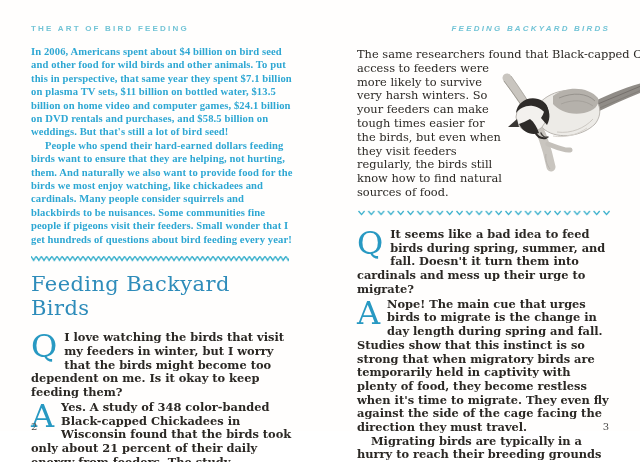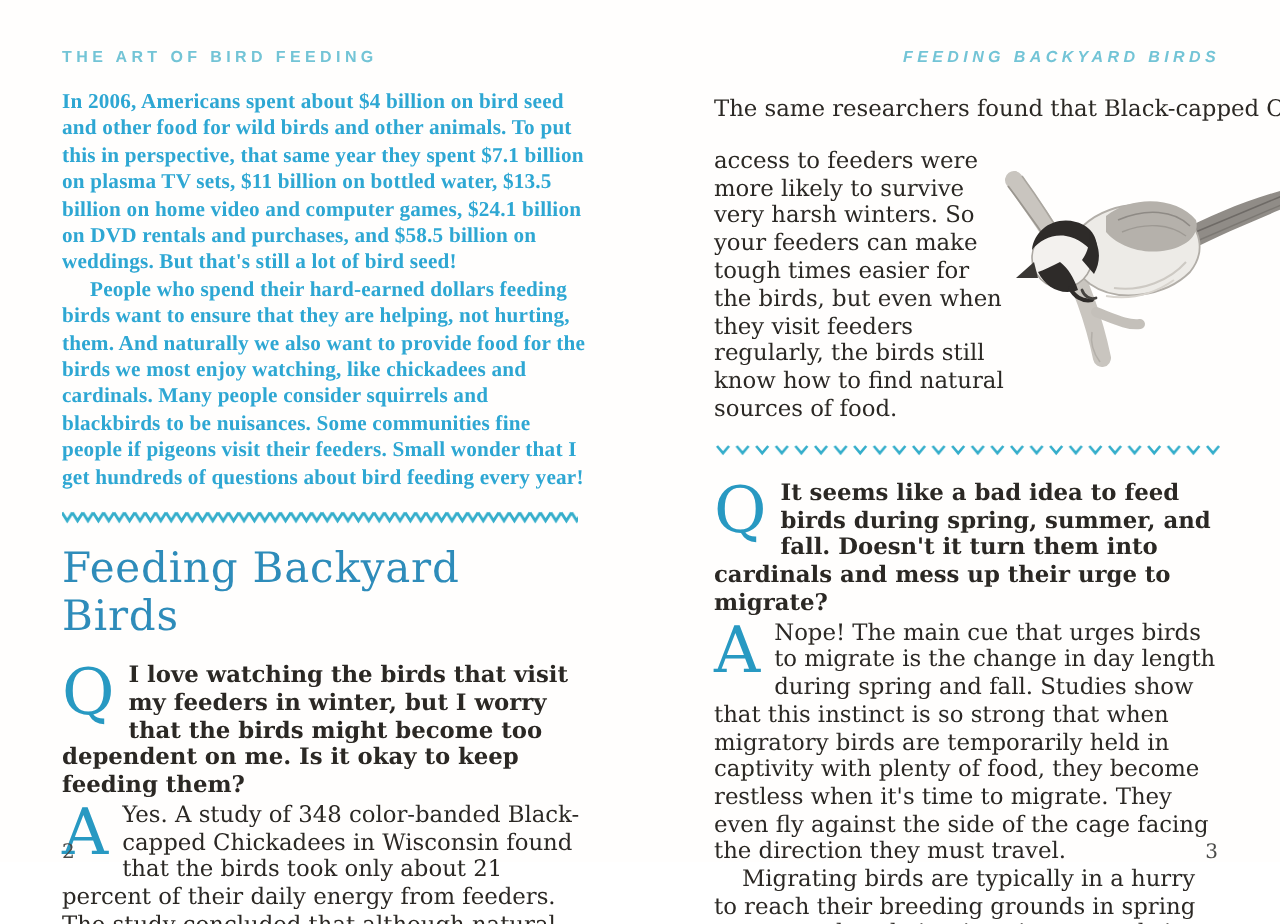--- a/index.html
+++ b/index.html
@@ -34,25 +34,25 @@
   }
 
   .qa-block { margin-top:11px; }
   .a-block  { margin-top:1px; }
   .dropcap {
     float:left; font-family:"DejaVu Serif", serif;
     font-size:32px; line-height:26px; color:#2899c2;
     margin:2px 7px 0 0;
   }
   .question { margin:0; font-weight:bold; font-size:11.4px; line-height:13.8px; color:#2b2824; }
-  .answer   { margin:0; font-size:11.4px; line-height:13.7px; color:#2b2824; }
+  .answer   { margin:0; font-size:11.4px; line-height:13.7px; color:#2b2824;font-weight:bold; }
   .answer + .answer { text-indent:14px; }
 
   .body-line { margin:15px 0 0 0; font-size:11.4px; line-height:13.8px; color:#2b2824; white-space:nowrap; }
-  .wrap-row  { position:relative; margin-top:12px; min-height:112px; }
+  .wrap-row  { position:relative; margin-top:0; min-height:112px; }
   .wrap-text { margin:0; width:146px; font-size:11.4px; line-height:13.8px; color:#2b2824; }
   .bird-art  { position:absolute; left:144px; top:-2px; }
 
   .pagenum {
     position:absolute; bottom:30px; font-size:10px; color:#4a4a48;
     font-family:"DejaVu Serif", serif;
   }
   .pagenum-left  { left:31px; }
   .pagenum-right { right:31px; }
 </style>

